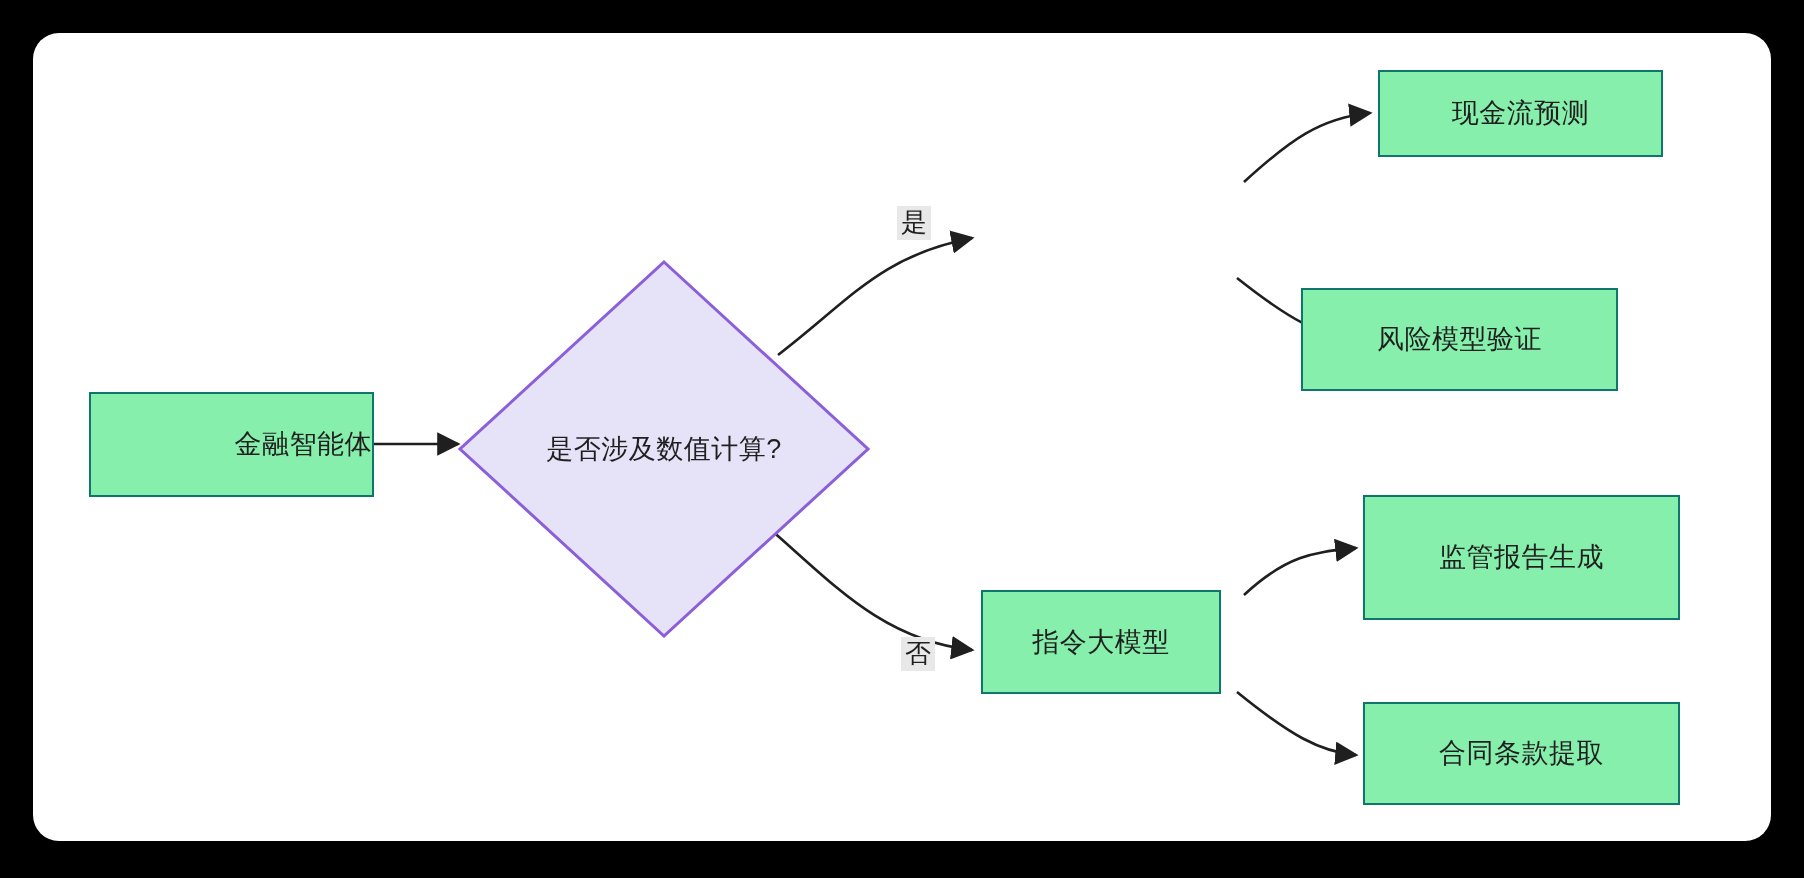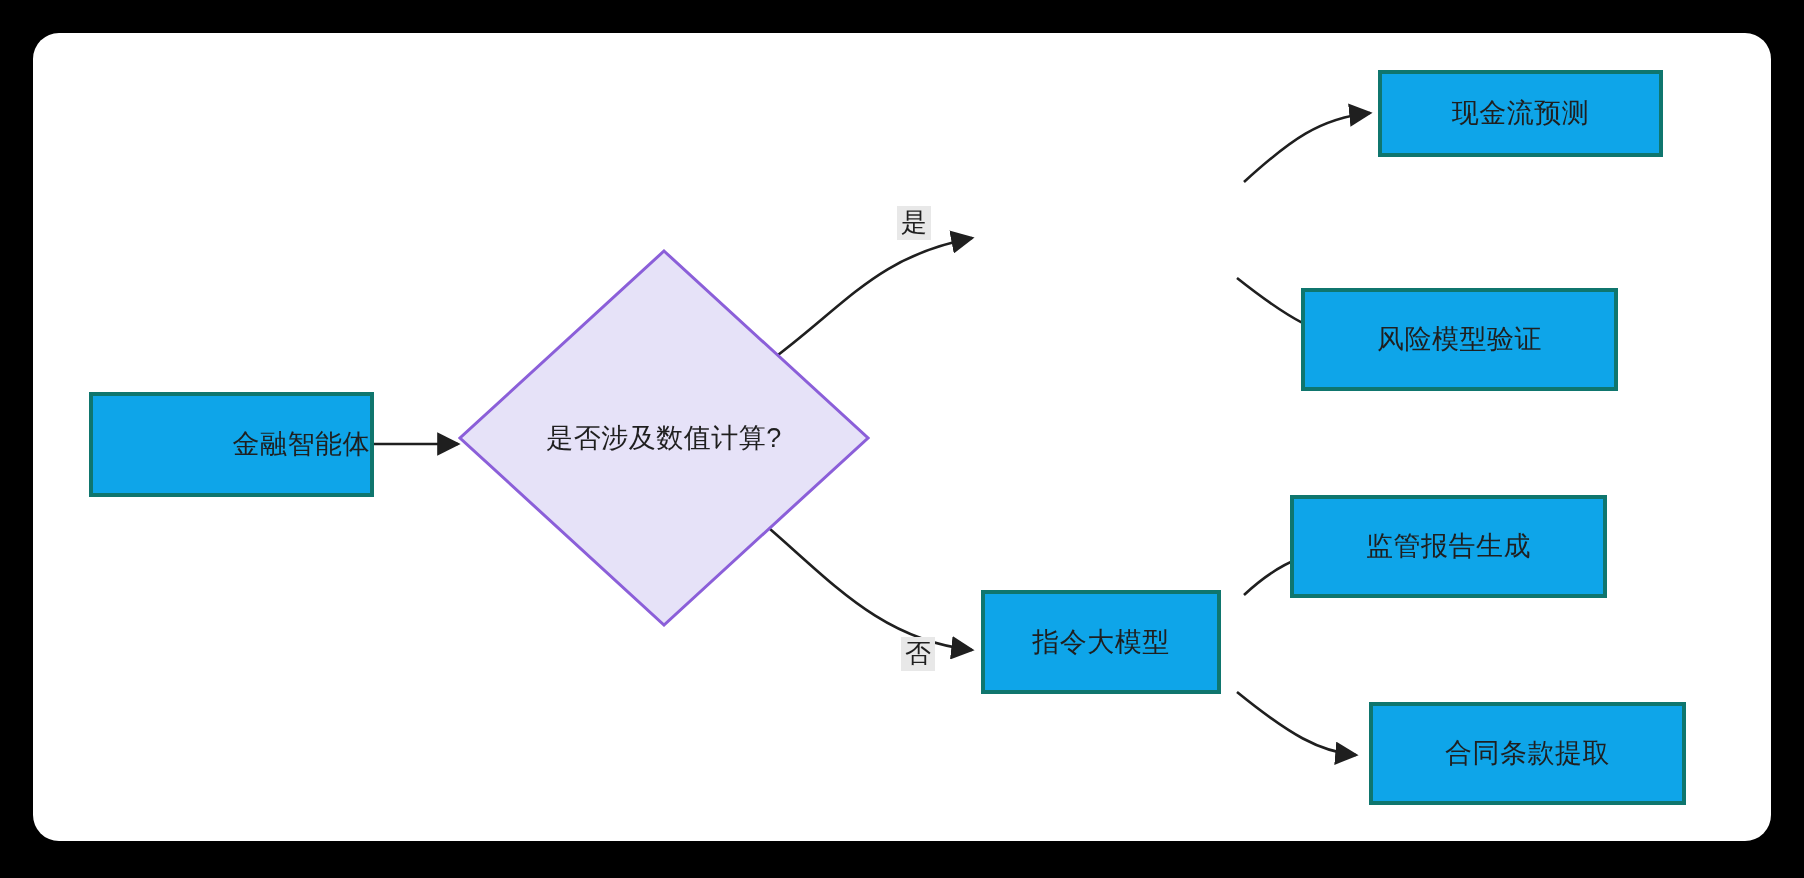--- a/index.html
+++ b/index.html
@@ -28,22 +28,22 @@
   }
   #edges {
     position: absolute;
     left: 0; top: 0;
     width: 1804px;
     height: 878px;
     pointer-events: none;
   }
   .node {
     position: absolute;
-    background: #0ea5e9;
-    border: 4px solid #0f766e;
+    background: #86efac;
+    border: 2px solid #0f766e;
     display: flex;
     align-items: center;
     justify-content: center;
     color: #1f1f1f;
     font-size: 27px;
     line-height: 1.2;
     letter-spacing: 0.5px;
     white-space: nowrap;
   }
   .node.decision {
@@ -100,21 +100,21 @@
 
     <path d="M 1244,595 C 1290,552 1320,552 1356,548" fill="none" stroke="#1f1f1f" stroke-width="2.6" marker-end="url(#arrow)"></path>
 
     <path d="M 1237,692 C 1290,735 1320,752 1356,755" fill="none" stroke="#1f1f1f" stroke-width="2.6" marker-end="url(#arrow)"></path>
   </svg>
 
   <div class="node" style="left:89px; top:392px; width:285px; height:105px;justify-content:flex-end;">
     <span>金融智能体</span>
   </div>
 
-  <div class="node decision" style="left:458px; top:249px; width:412px; height:378px; display:flex; align-items:center; justify-content:center;">
+  <div class="node decision" style="left:458px; top:260px; width:412px; height:378px; display:flex; align-items:center; justify-content:center;">
     <svg class="diamond-shape" viewBox="0 0 412 378" preserveAspectRatio="none">
       <polygon points="206,2 410,189 206,376 2,189" fill="#e6e2f8" stroke="#8b5fd9" stroke-width="3"></polygon>
     </svg>
     <span class="diamond-label">是否涉及数值计算?</span>
   </div>
 
   <div class="edge-label" style="left:897px; top:206px;">是</div>
 
   <div class="edge-label" style="left:901px; top:637px;">否</div>
 
@@ -124,20 +124,20 @@
   </div>
 
   <div class="node" style="left:1378px; top:70px; width:285px; height:87px;">
     <span>现金流预测</span>
   </div>
 
   <div class="node" style="left:1301px; top:288px; width:317px; height:103px;">
     <span>风险模型验证</span>
   </div>
 
-  <div class="node" style="left:1290px; top:495px; width:317px; height:103px;justify-content:center;">
+  <div class="node" style="left:1363px; top:495px; width:317px; height:125px;justify-content:center;">
     <span>监管报告生成</span>
   </div>
 
-  <div class="node" style="left:1363px; top:702px; width:317px; height:103px;margin-left:6px;">
+  <div class="node" style="left:1363px; top:702px; width:317px; height:103px;">
     <span>合同条款提取</span>
   </div>
 </div>
 
 </body></html>

